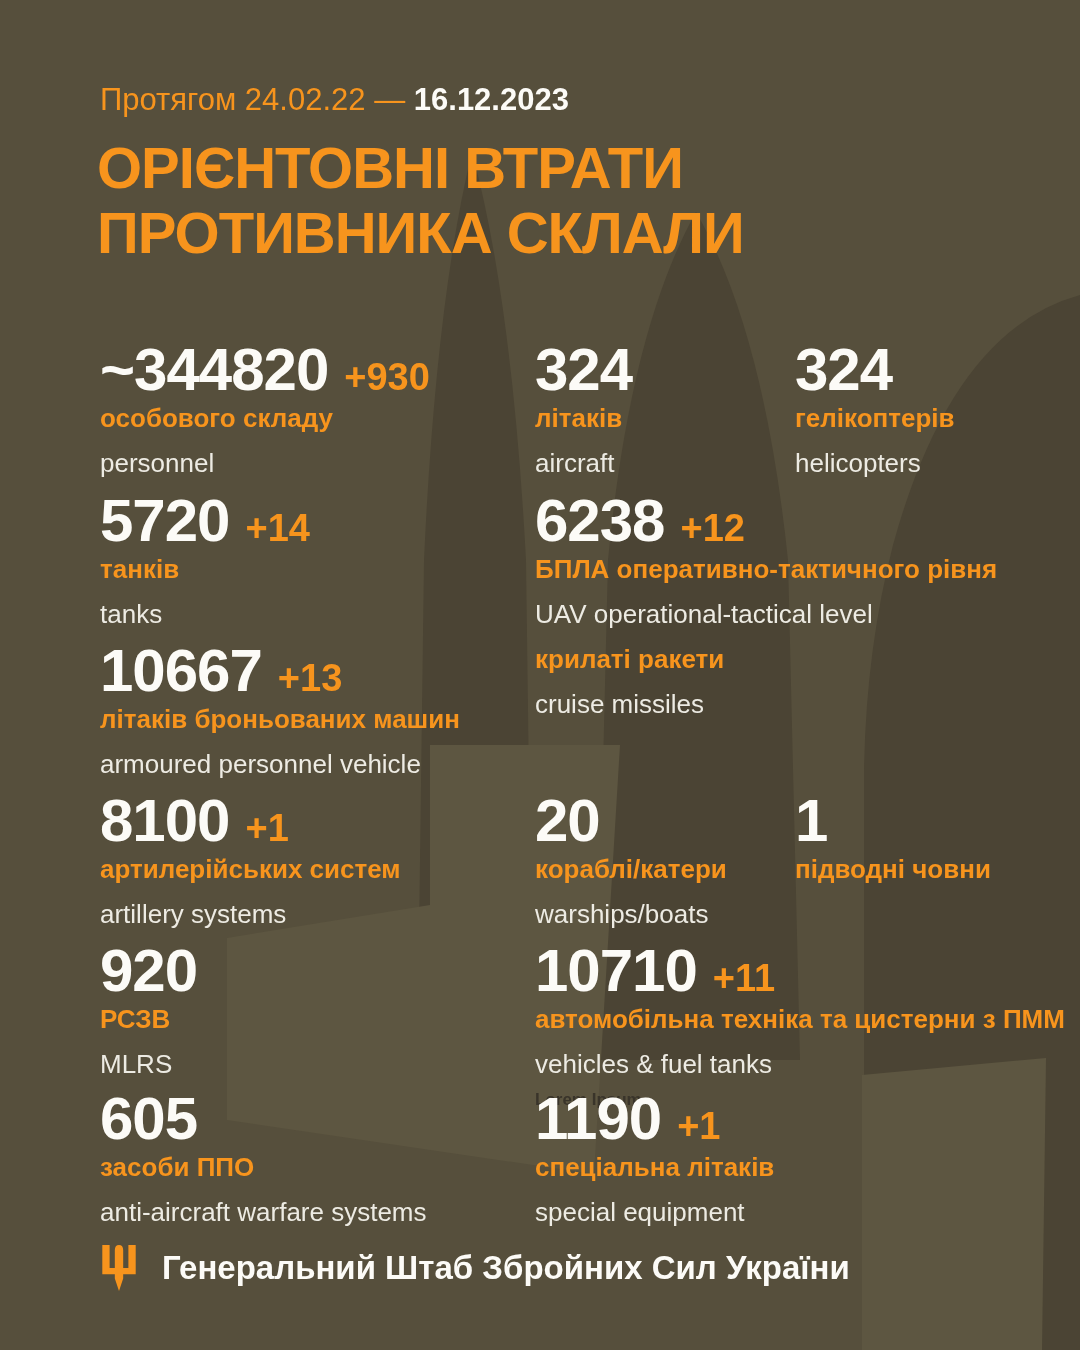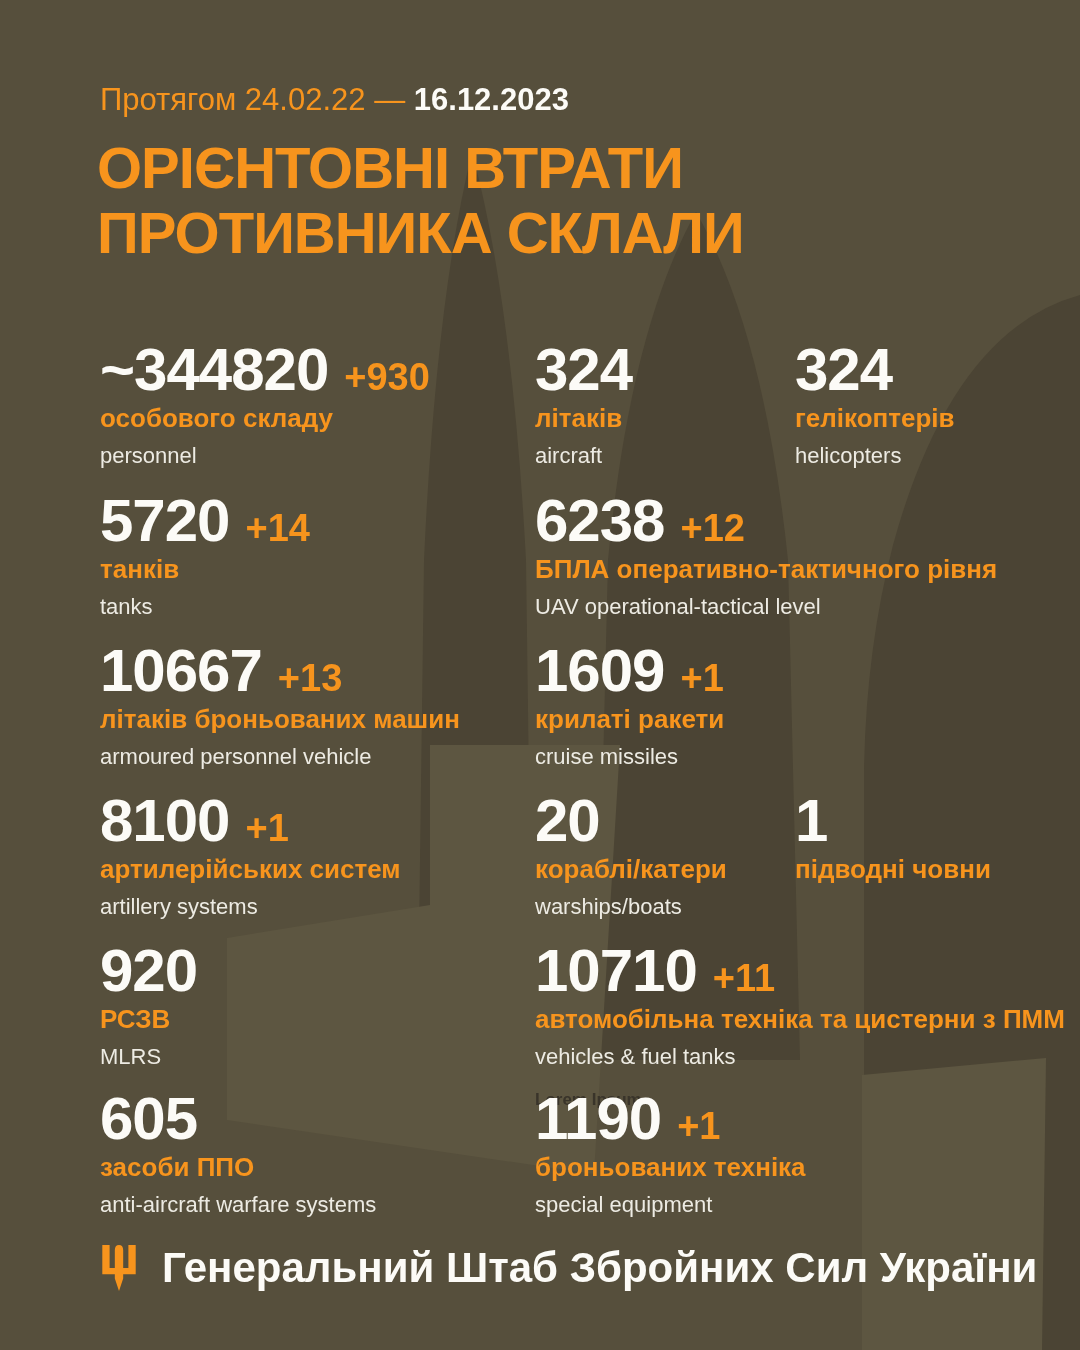--- a/index.html
+++ b/index.html
@@ -35,34 +35,34 @@
   .stat .num{
     color:var(--white);font-size:60px;font-weight:800;letter-spacing:-1px;
   }
   .stat .delta{
     color:var(--orange);font-size:38px;font-weight:800;margin-left:16px;letter-spacing:0;
   }
   .stat .ua{
     color:var(--orange);font-size:26px;font-weight:700;margin-top:4px;line-height:1.15;
   }
   .stat .en{
-    color:var(--sub);font-size:22px;font-weight:400;margin-top:9px;line-height:1.15;
+    color:var(--sub);font-size:26px;font-weight:400;margin-top:15px;line-height:1.15;
   }
 
   .lorem-note{
     position:absolute;left:535px;top:1090px;z-index:1;
     color:#39342A;font-size:17px;font-weight:700;
   }
   
   .stat{z-index:2;}
 
   .footer{position:absolute;left:100px;top:1244px;display:flex;align-items:center;}
   .footer .icon{width:38px;height:48px;margin-right:24px;}
   .footer .org{
-    color:var(--white);font-size:42px;font-weight:700;white-space:nowrap;
+    color:var(--white);font-size:33px;font-weight:700;white-space:nowrap;
   }
 </style>
 </head>
 <body>
 
 <svg class="watermark" width="1080" height="1350" viewBox="0 0 1080 1350" aria-hidden="true">
   <path fill="#4B4434" d="M418 1010 L424 560 Q436 300 472 152 Q512 300 526 560 L532 1010 Z"></path>
   <path fill="#4B4434" d="M596 1060 L608 560 Q630 330 696 212 Q764 330 788 560 L800 1060 Z"></path>
   <path fill="#4B4434" d="M1080 295 Q952 330 893 545 Q866 650 864 770 L864 1350 L1080 1350 Z"></path>
   <path fill="#5D5641" d="M430 745 L620 745 L594 1174 L227 1120 L227 938 L430 905 Z"></path>
@@ -109,21 +109,20 @@
     <div class="ua">БПЛА оперативно-тактичного рівня</div>
     <div class="en">UAV operational-tactical level</div>
   </div>
 
   <div class="stat" style="left:100px;top:641px">
     <div class="numline"><span class="num">10667</span><span class="delta">+13</span></div>
     <div class="ua">літаків броньованих машин</div>
     <div class="en">armoured personnel vehicle</div>
   </div>
   <div class="stat" style="left:535px;top:641px">
-    <div class="numline"><span class="num">1609</span><span class="delta">+1</span></div>
     <div class="ua">крилаті ракети</div>
     <div class="en">cruise missiles</div>
   </div>
 
   <div class="stat" style="left:100px;top:791px">
     <div class="numline"><span class="num">8100</span><span class="delta">+1</span></div>
     <div class="ua">артилерійських систем</div>
     <div class="en">artillery systems</div>
   </div>
   <div class="stat" style="left:535px;top:791px">
@@ -147,21 +146,21 @@
     <div class="en">vehicles &amp; fuel tanks</div>
   </div>
 
   <div class="stat" style="left:100px;top:1089px">
     <div class="numline"><span class="num">605</span><span class="delta"></span></div>
     <div class="ua">засоби ППО</div>
     <div class="en">anti-aircraft warfare systems</div>
   </div>
   <div class="stat" style="left:535px;top:1089px">
     <div class="numline"><span class="num">1190</span><span class="delta">+1</span></div>
-    <div class="ua">броньованих техніка</div>
+    <div class="ua">спеціальна літаків</div>
     <div class="en">special equipment</div>
   </div>
 
   <div class="footer">
     <svg class="icon" viewBox="0 0 36 46" aria-hidden="true">
       <path fill="#F7941D" d="M2 1 L9 1 L9 23 L14 23 L14 6 Q14 1 18 1 Q22 1 22 6 L22 23 L27 23 L27 1 L34 1 L34 29 L22 29 L22 33 L18 45 L14 33 L14 29 L2 29 Z"></path>
     </svg>
     <div class="org">Генеральний Штаб Збройних Сил України</div>
   </div>
 

